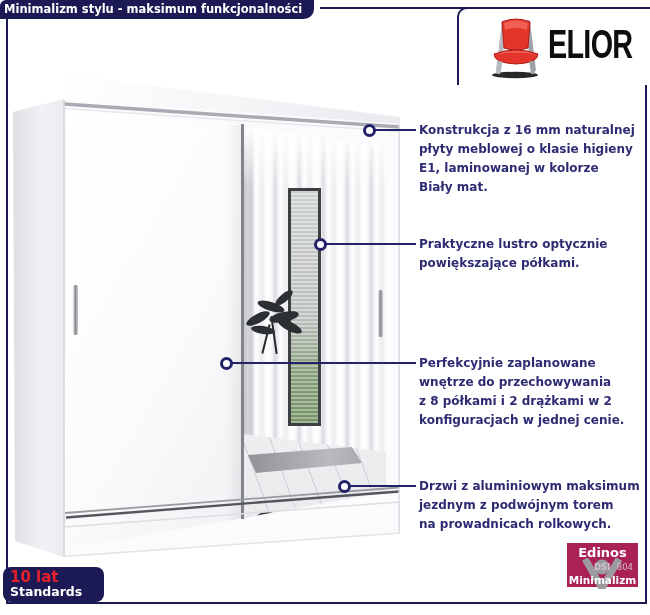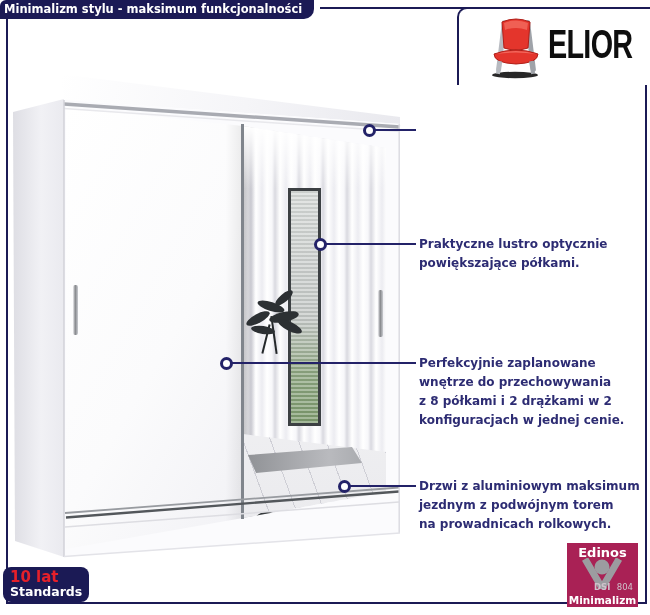--- a/index.html
+++ b/index.html
@@ -74,27 +74,27 @@
   .w-lines{left:0;top:0;width:650px;height:615px;pointer-events:none;}
 
   
   .dot{width:13px;height:13px;border:3px solid #232268;background:#fff;border-radius:50%;
        box-sizing:border-box;z-index:20;}
   .cline{height:2px;background:#232268;z-index:19;}
   .note{width:231px;color:#2d2c73;font-size:12px;font-weight:bold;line-height:19px;
         white-space:pre;z-index:20;}
 
   
-  .warranty{left:3px;top:567px;width:86px;height:35px;background:#1b1a55;border-radius:8px;
+  .warranty{left:3px;top:567px;width:101px;height:35px;background:#1b1a55;border-radius:8px;
             z-index:40;padding:2px 0 0 7px;box-sizing:border-box;}
   .warranty .l1{color:#e5202a;font-size:15px;font-weight:bold;line-height:16px;}
   .warranty .l2{color:#ffffff;font-size:12.5px;font-weight:bold;line-height:14px;}
 
   
-  .cert{left:567px;top:543px;width:71px;height:64px;background:#a92155;z-index:40;}
+  .cert{left:567px;top:543px;width:71px;height:44px;background:#a92155;z-index:40;}
   .cert .cbrand{position:absolute;left:0;top:2px;width:100%;text-align:center;
                 color:#fff;font-size:13px;font-weight:bold;}
   .cert .vsvg{position:absolute;left:15px;top:15px;}
   .cert .dsi{position:absolute;left:5px;bottom:15px;color:#cfc2cb;font-size:8.5px;font-weight:bold;margin-left:22px;}
   .cert .n804{position:absolute;right:5px;bottom:15px;color:#cfc2cb;font-size:8.5px;font-weight:normal;margin-left:47px;}
   .cert .std{position:absolute;left:0;bottom:1px;width:100%;text-align:center;
              color:#fff;font-size:10.5px;font-weight:bold;}
 </style>
 </head>
 <body>
@@ -161,20 +161,24 @@
     <path d="M64 100 L64 557" stroke="#d2d2d8" stroke-width="1.5"></path>
     <path d="M399.2 124 L399.2 533" stroke="#dcdce2" stroke-width="1.5"></path>
     <path d="M64 556.5 L400 533" stroke="#e3e3e8" stroke-width="1.5"></path>
   </svg>
 
   <div class="abs handle hl"></div>
   <div class="abs handle hr"></div>
 
   <div class="abs cline" style="left:374px;top:129px;width:42px;"></div>
   <div class="abs dot" style="left:363px;top:124px;"></div>
+  <div class="abs note" style="left:419px;top:121px;">Konstrukcja z 16 mm naturalnej
+płyty meblowej o klasie higieny
+E1, laminowanej w kolorze
+Biały mat.</div>
 
   <div class="abs cline" style="left:326px;top:243px;width:90px;"></div>
   <div class="abs dot" style="left:314px;top:238px;"></div>
   <div class="abs note" style="left:419px;top:235px;">Praktyczne lustro optycznie
 powiększające półkami.</div>
 
   <div class="abs cline" style="left:232px;top:362px;width:184px;"></div>
   <div class="abs dot" style="left:220px;top:357px;"></div>
   <div class="abs note" style="left:419px;top:354px;">Perfekcyjnie zaplanowane
 wnętrze do przechowywania

